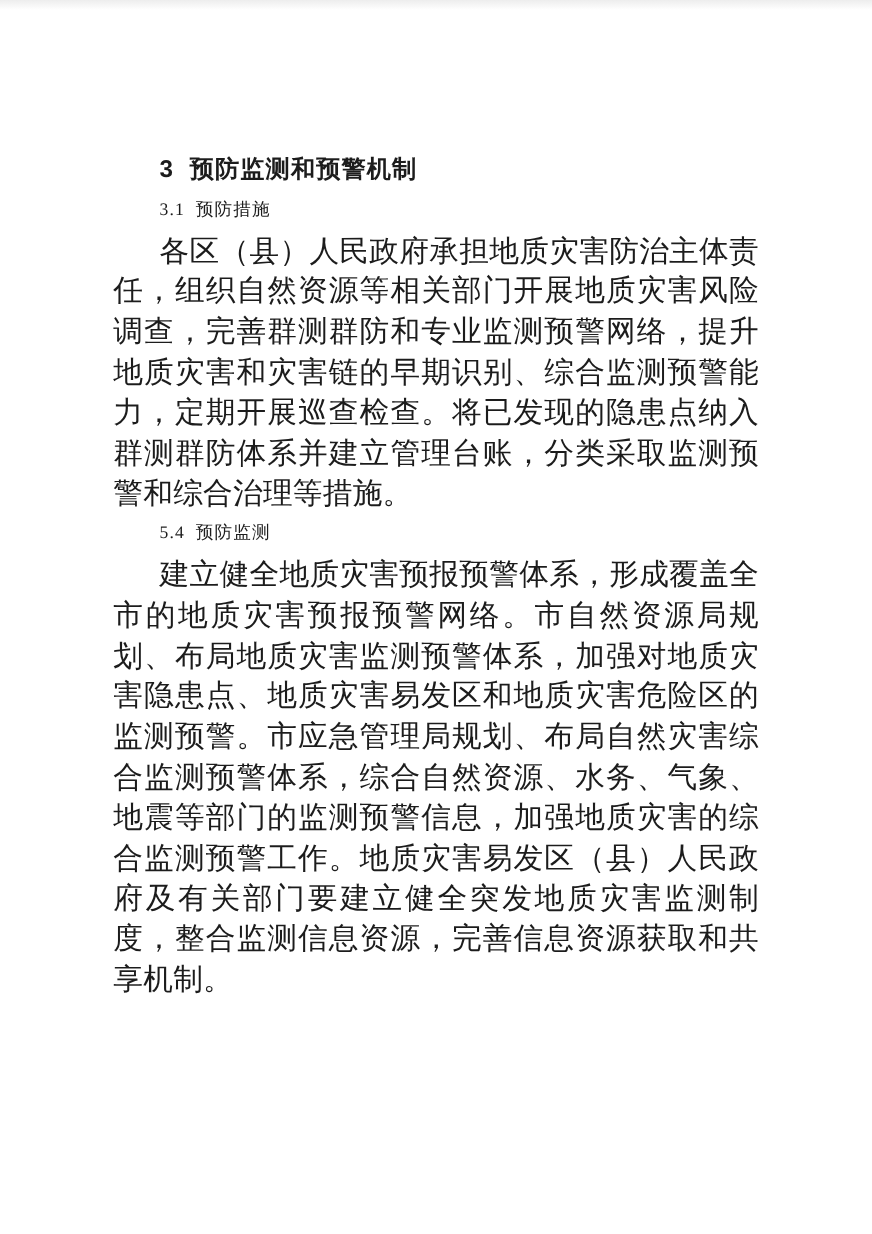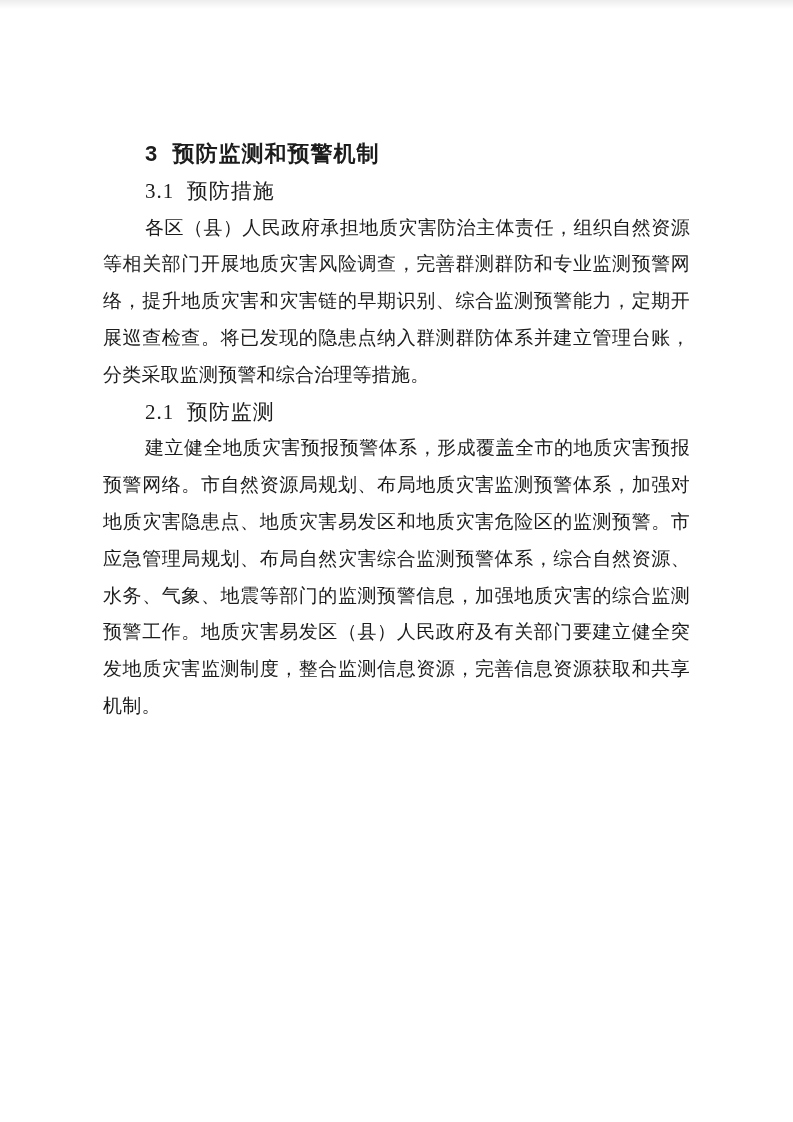--- a/index.html
+++ b/index.html
@@ -37,28 +37,28 @@
     font-size: 22px;
     line-height: 36.8px;
     white-space: pre-wrap;
     letter-spacing: 1px;
   }
   .section-heading {
     margin: 0;
     padding-left: 42px;
     font-family: "Liberation Serif", "DejaVu Serif", serif;
     font-weight: 400;
-    font-size: 21px;
+    font-size: 16px;
     line-height: 36.8px;
     white-space: pre-wrap;
     letter-spacing: 1px;
   }
   .body-paragraph {
     margin: 0;
-    font-size: 19px;
+    font-size: 27px;
     line-height: 36.8px;
     text-indent: 42px;
     text-align: justify;
     text-align-last: left;
     text-justify: inter-ideograph;
     letter-spacing: 0.2px;
   }
 </style>
 </head>
 <body>
@@ -67,21 +67,21 @@
   <div class="scan-edge"></div>
 
   <div class="content">
 
     <h1 class="chapter-heading">3  预防监测和预警机制</h1>
 
     <h2 class="section-heading">3.1  预防措施</h2>
 
     <p class="body-paragraph">各区（县）人民政府承担地质灾害防治主体责任，组织自然资源等相关部门开展地质灾害风险调查，完善群测群防和专业监测预警网络，提升地质灾害和灾害链的早期识别、综合监测预警能力，定期开展巡查检查。将已发现的隐患点纳入群测群防体系并建立管理台账，分类采取监测预警和综合治理等措施。</p>
 
-    <h2 class="section-heading">2.1  预防监测</h2>
+    <h2 class="section-heading">5.4  预防监测</h2>
 
 
     <p class="body-paragraph">建立健全地质灾害预报预警体系，形成覆盖全市的地质灾害预报预警网络。市自然资源局规划、布局地质灾害监测预警体系，加强对地质灾害隐患点、地质灾害易发区和地质灾害危险区的监测预警。市应急管理局规划、布局自然灾害综合监测预警体系，综合自然资源、水务、气象、地震等部门的监测预警信息，加强地质灾害的综合监测预警工作。地质灾害易发区（县）人民政府及有关部门要建立健全突发地质灾害监测制度，整合监测信息资源，完善信息资源获取和共享机制。</p>
 
 
 
   </div>
 </div>
 
 </body></html>

